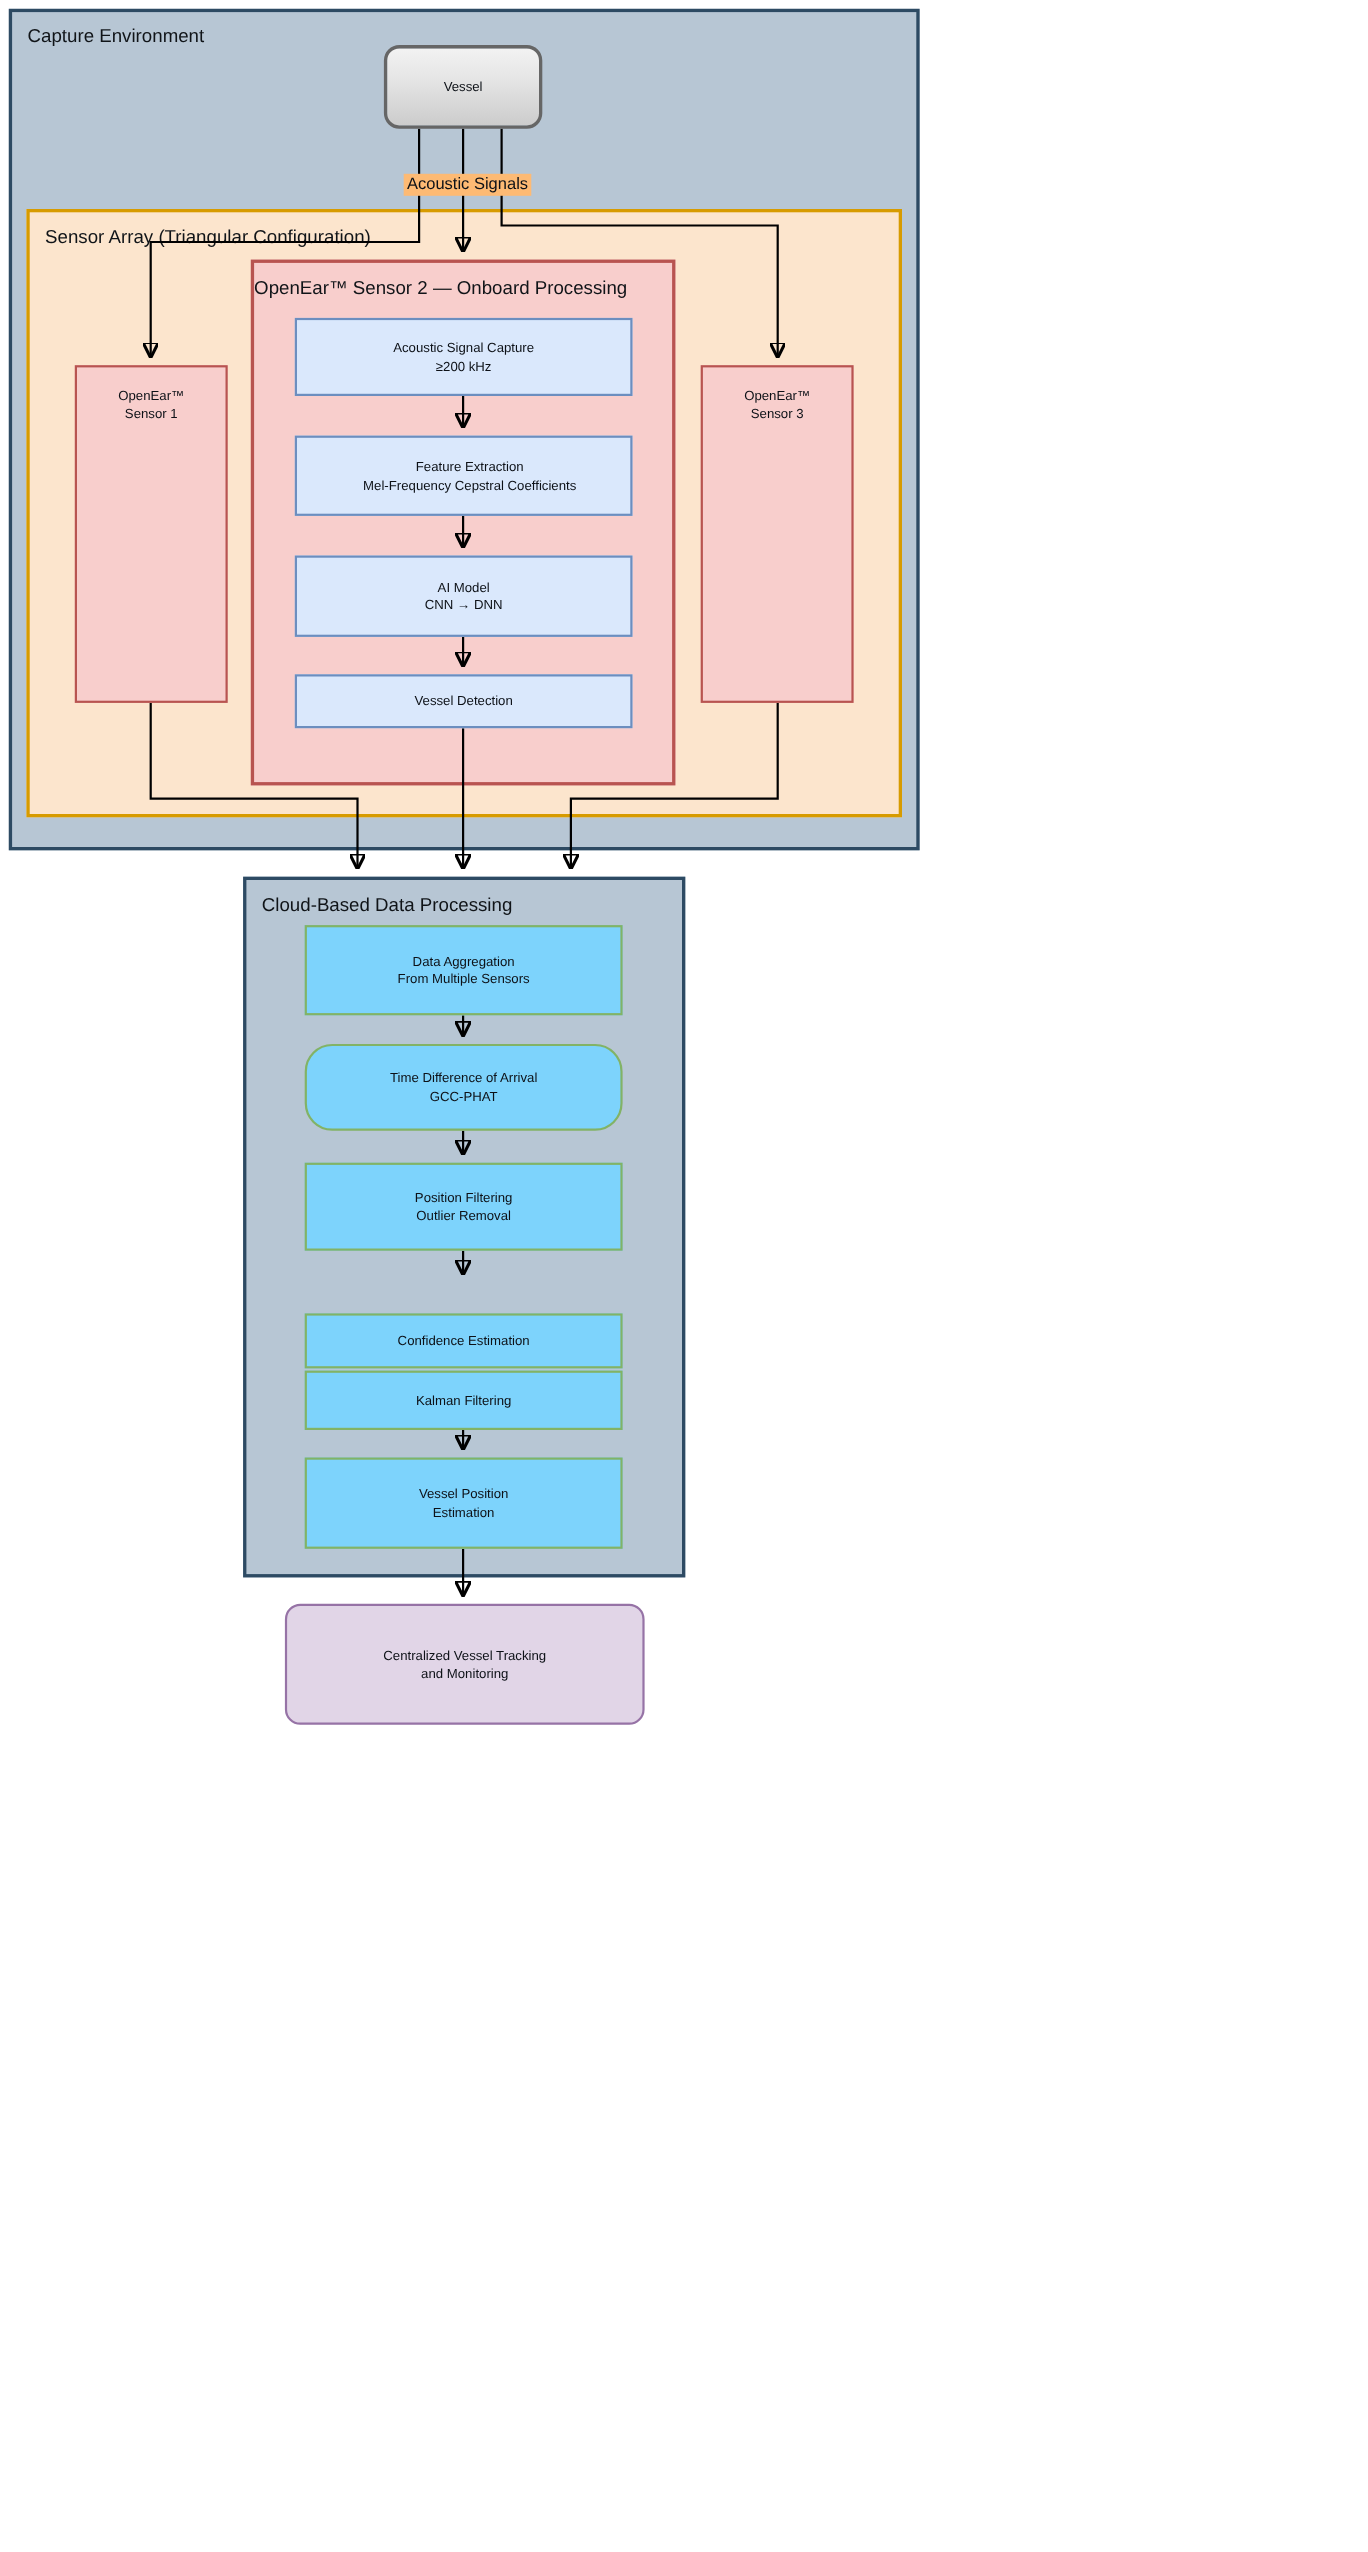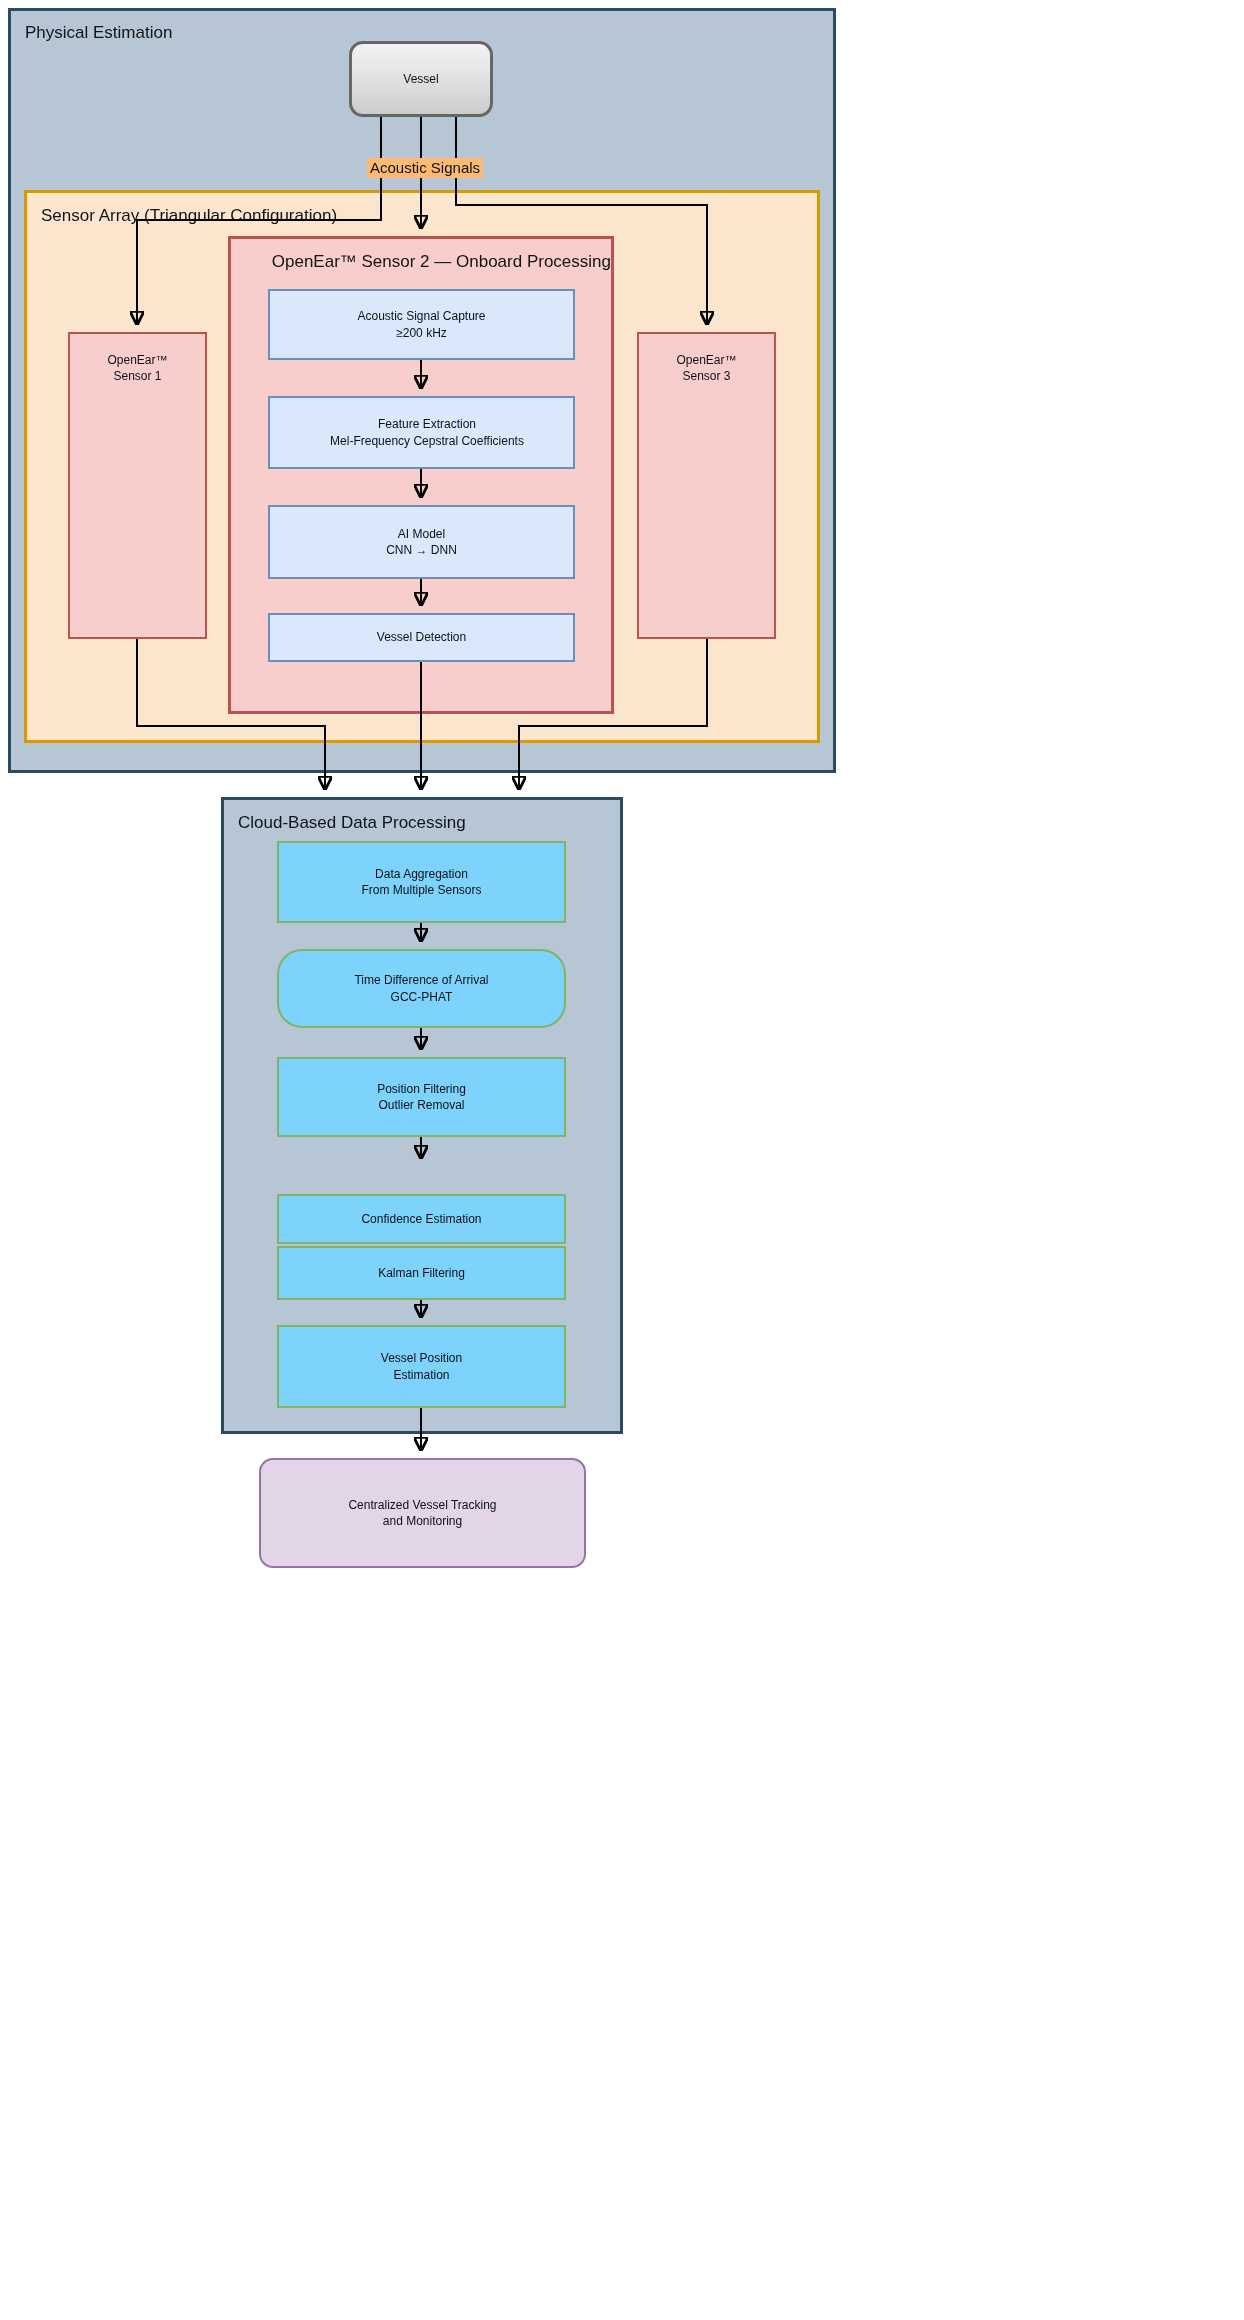--- a/index.html
+++ b/index.html
@@ -42,21 +42,21 @@
     border-color: #d79b00;
   }
   #sensor-array > .sg-title { top: 14px; }
 
   #sensor2-sg {
     left: 228px; top: 236px; width: 386px; height: 478px;
     background: #f8cecc;
     border-color: #b85450;
   }
   #sensor2-sg > .sg-title {
-    top: 14px; left: 0; width: 100%; text-align: right;
+    top: 14px; left: 0; width: 100%; text-align: left;
   }
 
   #cloud-sg {
     left: 221px; top: 797px; width: 402px; height: 637px;
     background: #b7c6d4;
     border-color: #2d4a63;
   }
   #cloud-sg > .sg-title { top: 14px; }
 
   
@@ -140,21 +140,21 @@
     stroke-width: 2;
     fill: none;
   }
 </style>
 </head>
 <body>
 
 <div id="stage">
 
   <div class="subgraph" id="physical-env">
-    <div class="sg-title">Physical Estimation</div>
+    <div class="sg-title">Capture Environment</div>
   </div>
 
   <div class="subgraph" id="sensor-array">
     <div class="sg-title">Sensor Array (Triangular Configuration)</div>
   </div>
 
   <div class="subgraph" id="sensor2-sg">
     <div class="sg-title">OpenEar™ Sensor 2 — Onboard Processing</div>
   </div>
 

